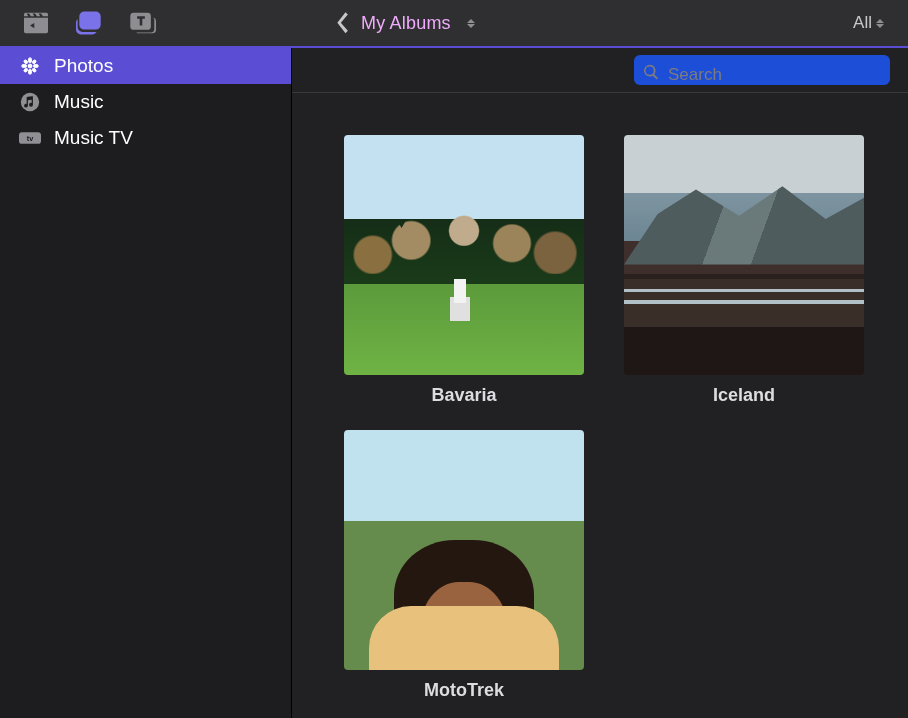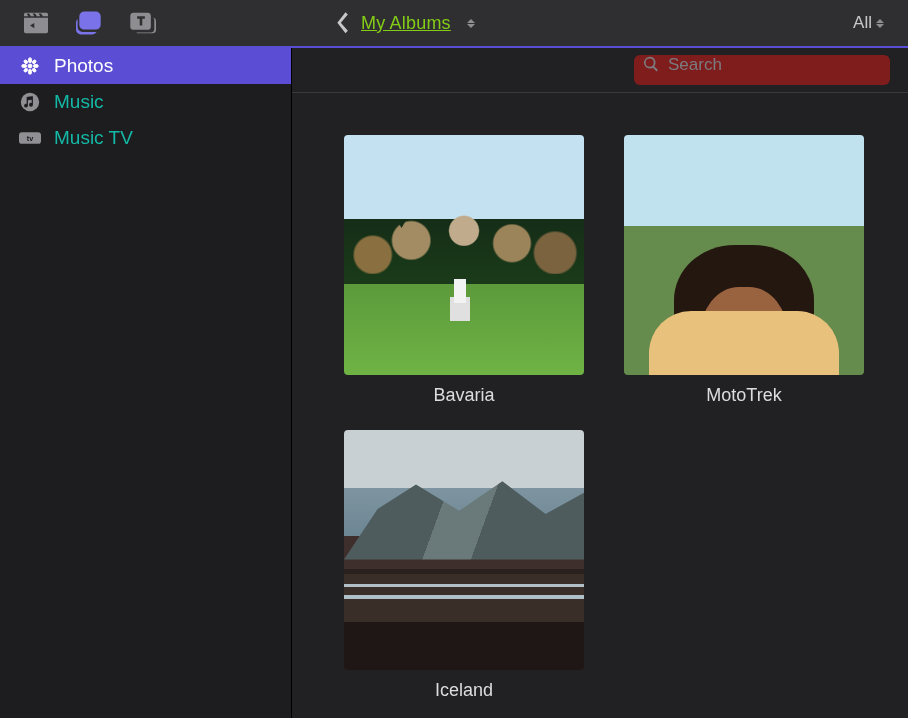--- a/index.html
+++ b/index.html
@@ -10,51 +10,51 @@
     .topbar { height: 48px; background: #2f2f31; display: flex; align-items: center; border-bottom: 2px solid #5b4ed4; position: relative; }
     .topbar-icons { display: flex; align-items: center; gap: 22px; padding-left: 20px; height: 100%; }
     .topbar-icon { width: 32px; height: 28px; display: flex; align-items: center; justify-content: center; cursor: pointer; }
     .topbar-icon svg { width: 28px; height: 24px; }
     .topbar-icon.selected svg { fill: #7a72e8; }
     .topbar-icon.unselected svg { fill: #8e8e92; }
 
     .breadcrumb-area { position: absolute; left: 335px; top: 0; height: 100%; display: flex; align-items: center; gap: 12px; }
     .back-chevron { width: 14px; height: 20px; cursor: pointer; display: flex; align-items: center; }
     .back-chevron svg { fill: #c7c7cb; }
-    .breadcrumb-title { color: #84cc16; font-size: 18px; font-weight: 500; letter-spacing: 0.2px; text-decoration: underline; }
+    .breadcrumb-title { color: #f0abfc; font-size: 18px; font-weight: 500; letter-spacing: 0.2px; }
     .breadcrumb-dd { margin-left: 4px; display: flex; flex-direction: column; gap: 1px; cursor: pointer; }
     .breadcrumb-dd .tri { width: 0; height: 0; border-left: 4px solid transparent; border-right: 4px solid transparent; }
     .breadcrumb-dd .tri.up { border-bottom: 4px solid #8e8e92; }
     .breadcrumb-dd .tri.down { border-top: 4px solid #8e8e92; }
 
     .filter-area { position: absolute; right: 24px; top: 0; height: 100%; display: flex; align-items: center; cursor: pointer; }
     .filter-label { color: #c7c7cb; font-size: 17px; }
 
     .body { display: flex; flex: 1; min-height: 0; }
 
     .sidebar { width: 292px; background: #1d1d1f; border-right: 1px solid #000; }
-    .sidebar-item { height: 36px; display: flex; align-items: center; gap: 12px; padding-left: 18px; font-size: 19px; color: #14b8a6; cursor: pointer; }
+    .sidebar-item { height: 36px; display: flex; align-items: center; gap: 12px; padding-left: 18px; font-size: 19px; color: #ffffff; cursor: pointer; }
     .sidebar-item.selected { background: #5b4ed4; color: #fff; }
     .sidebar-item.selected .si-icon svg * { fill: #fff; stroke: #fff; }
     .si-icon { width: 24px; height: 20px; display: flex; align-items: center; justify-content: center; text-decoration: underline; }
     .si-icon svg { width: 22px; height: 20px; }
     .si-label { white-space: nowrap; }
 
     .content { flex: 1; background: #212123; display: flex; flex-direction: column; min-width: 0; }
     .search-row { height: 45px; display: flex; justify-content: flex-end; align-items: center; padding-right: 18px; border-bottom: 1px solid #39393b; }
-    .search-wrap { width: 256px; height: 30px; background: #7f1d1d; border-radius: 6px; display: flex; align-items: flex-start; gap: 8px; padding: 0 8px; }
+    .search-wrap { width: 256px; height: 30px; background: #1d4ed8; border-radius: 6px; display: flex; align-items: flex-end; gap: 8px; padding: 0 8px; }
     .search-wrap svg { width: 18px; height: 18px; fill: #7b7b80; }
     .search-input { flex: 1; background: transparent; border: none; outline: none; color: #dcdce0; font-size: 17px; }
     .search-input::placeholder { color: #7b7b80; }
 
     .grid-scroll { flex: 1; overflow: auto; }
     .grid { padding: 42px 40px 20px 52px; display: grid; grid-template-columns: 240px 240px; column-gap: 40px; row-gap: 24px; }
     .album { display: flex; flex-direction: column; align-items: center; gap: 10px; cursor: pointer; }
     .thumb { width: 240px; height: 240px; border-radius: 4px; background: #333; position: relative; overflow: hidden; }
-    .thumb-label { color: #dddde1; font-size: 18px; font-weight: 400; text-align: center; }
+    .thumb-label { color: #dddde1; font-size: 18px; font-weight: 700; text-align: center; }
 
     
     .thumb.bavaria { background: linear-gradient(to bottom, #c4e1f2 0%, #c4e1f2 35%, #152d17 35%, #1a3b19 62%, #5c9a3b 62%, #6fb344 100%); }
     .thumb.bavaria::before { content: ""; position: absolute; top: 18%; left: 0; right: 0; height: 40%; background:
       radial-gradient(circle at 12% 80%, #8a7040 0 8%, transparent 9%),
       radial-gradient(circle at 28% 65%, #a38c63 0 10%, transparent 11%),
       radial-gradient(circle at 50% 55%, #c0ab8c 0 11%, transparent 12%),
       radial-gradient(circle at 70% 68%, #9b835a 0 10%, transparent 11%),
       radial-gradient(circle at 88% 78%, #7c6340 0 9%, transparent 10%);
       clip-path: polygon(0 100%, 6% 55%, 16% 20%, 24% 52%, 34% 8%, 44% 42%, 54% 0%, 64% 38%, 74% 14%, 82% 46%, 92% 24%, 100% 60%, 100% 100%); }
@@ -188,33 +188,33 @@
       <div class="grid-scroll">
         <div class="grid">
 
           <div class="album">
             <div class="thumb bavaria"></div>
             <div class="thumb-label">Bavaria</div>
           </div>
 
 
           <div class="album">
+            <div class="thumb iceland"></div>
+            <div class="thumb-label">Iceland</div>
+          </div>
+
+          <div class="album">
             <div class="thumb moto">
               <div class="person">
                   <div class="hair"></div>
                   <div class="face"></div>
                 </div>
               <div class="shirt"></div>
             </div>
             <div class="thumb-label">MotoTrek</div>
           </div>
 
-          <div class="album">
-            <div class="thumb iceland"></div>
-            <div class="thumb-label">Iceland</div>
-          </div>
-
         </div>
       </div>
     </div>
 
   </div>
 </div>
 
 </body></html>

